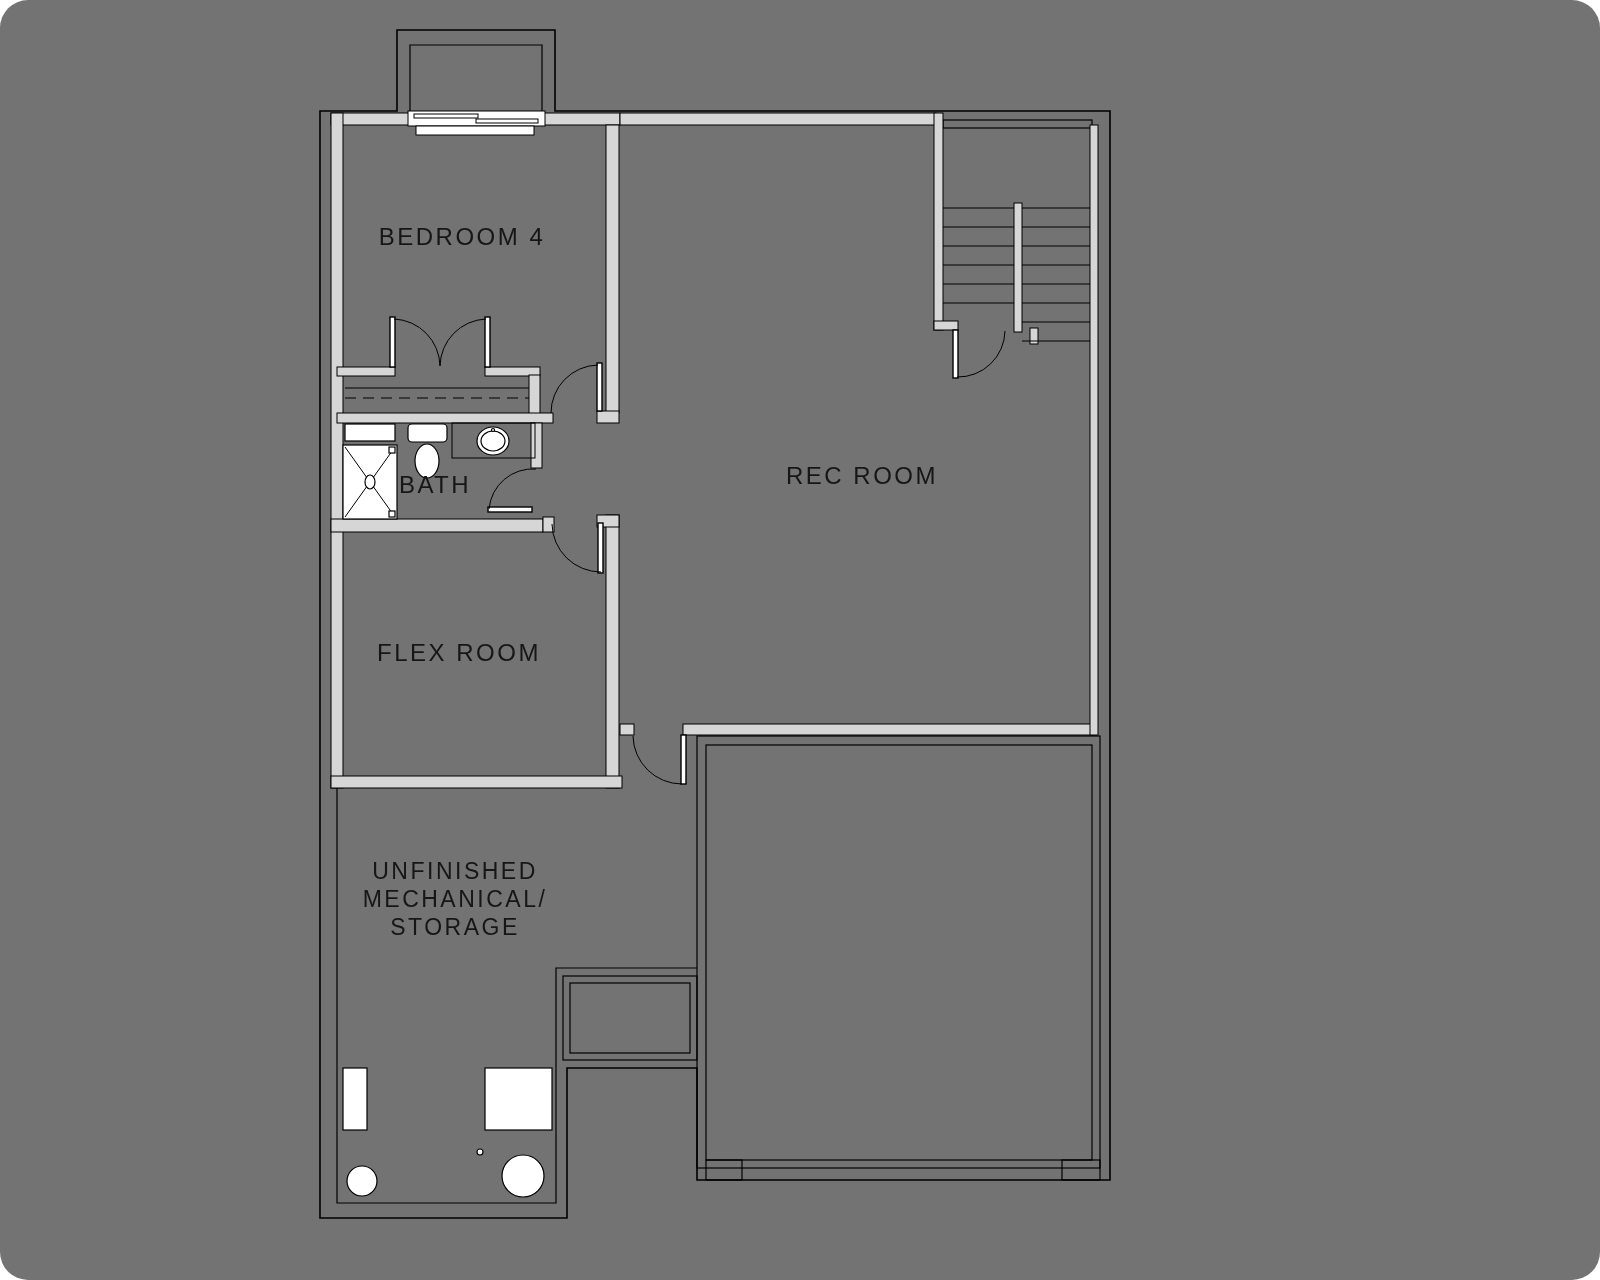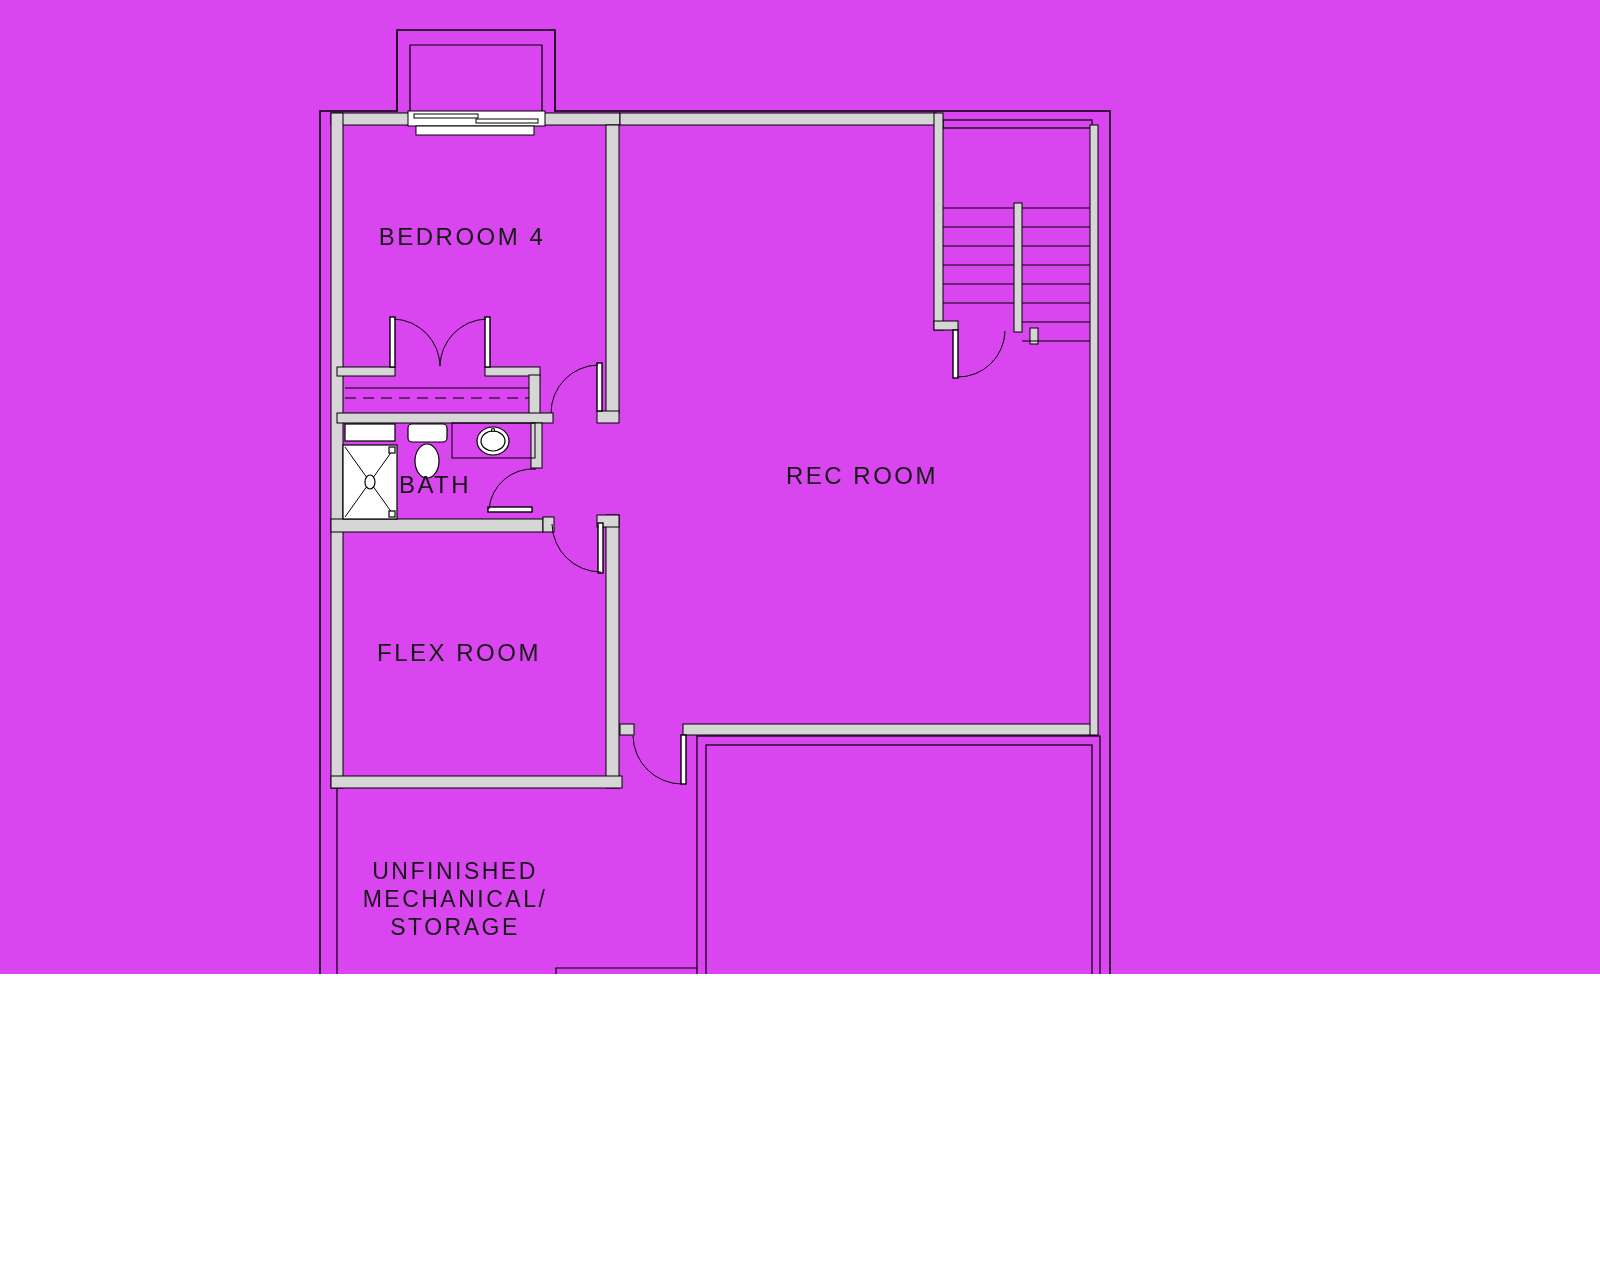--- a/index.html
+++ b/index.html
@@ -1,16 +1,16 @@
 <!DOCTYPE html>
 <html><head>
 <meta charset="utf-8">
 <style>
   html,body{margin:0;padding:0;background:#ffffff;}
-  .stage{position:relative;width:1600px;height:974px;background:#d946ef;overflow:hidden;}
+  .stage{position:relative;width:1600px;height:1280px;background:#737373;overflow:hidden;border-radius:28px;}
   svg{position:absolute;left:0;top:0;}
   .wall{fill:#d6d6d6;stroke:#000000;stroke-width:1;}
   .thin{fill:none;stroke:#000000;stroke-width:1.2;}
   .thin15{fill:none;stroke:#000000;stroke-width:1.6;}
   .whitebox{fill:#ffffff;stroke:#000000;stroke-width:1;}
   .fixture{fill:#ffffff;stroke:#000000;stroke-width:1.2;}
   .fixline{fill:none;stroke:#000000;stroke-width:1;}
   .arc{fill:none;stroke:#000000;stroke-width:1;}
   .leaf{fill:#ffffff;stroke:#000000;stroke-width:1.4;}
   .tread{stroke:#000000;stroke-width:1.1;}

